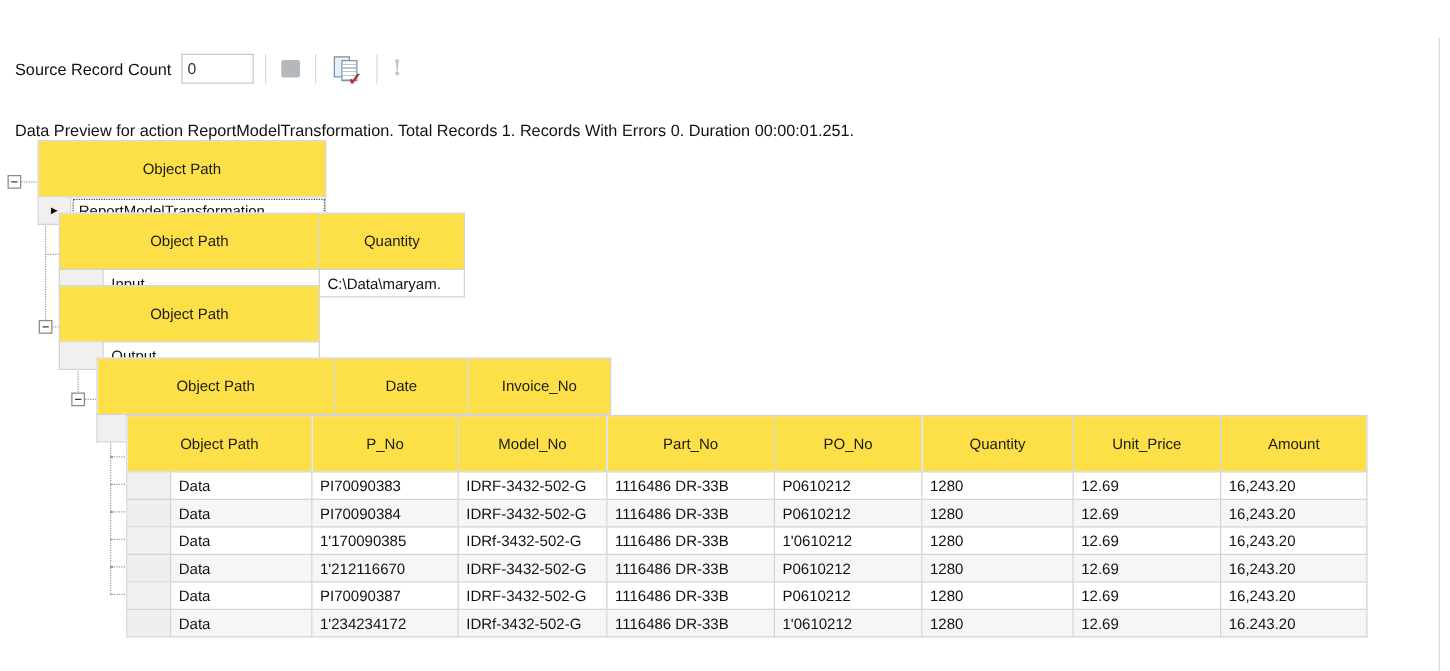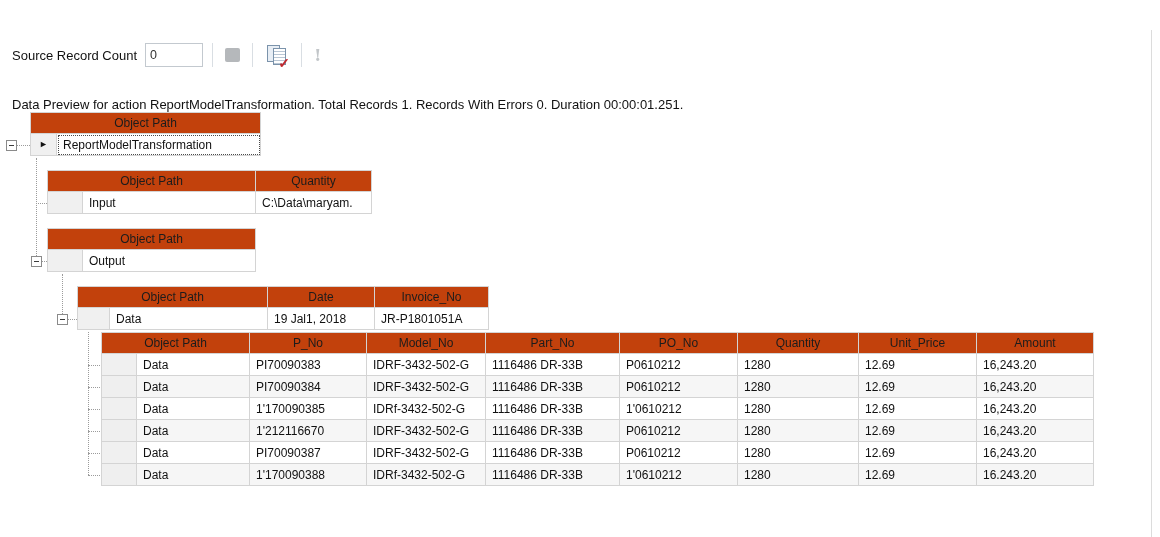--- a/index.html
+++ b/index.html
@@ -24,21 +24,21 @@
   .clip .sheet-back{position:absolute;left:2px;top:0;width:11px;height:15px;border:1px solid #7b93ab;background:#e8eef5;}
   .clip .sheet-front{position:absolute;left:8px;top:3px;width:11px;height:15px;border:1px solid #7b93ab;background:#ffffff;
     background-image:repeating-linear-gradient(#ffffff 0 2px,#b9c6d4 2px 3px);}
   .clip .check{position:absolute;right:-1px;bottom:-4px;color:#c1272d;font-weight:bold;font-size:14px;line-height:1;}
   .excl{font-size:17px;font-weight:bold;color:#c2c6c9;line-height:1;font-family:"DejaVu Serif",serif;}
   
   .statusline{position:absolute;left:12px;top:84px;font-size:13px;color:#111;white-space:nowrap;margin-top:13px;}
   
   .grid{position:absolute;border-collapse:collapse;table-layout:fixed;font-size:12px;color:#111;background:#fff;}
   .grid th,.grid td{border:1px solid #d4d4d4;overflow:hidden;white-space:nowrap;box-sizing:content-box;}
-  .grid th{background:#c2410c;font-weight:normal;text-align:center;height:20px;padding:0 2px;color:#1c1c1c;}
+  .grid th{background:#fde047;font-weight:normal;text-align:center;height:20px;padding:12px 2px;color:#1c1c1c;}
   .grid td{background:#fff;height:21px;padding:0 2px 0 6px;}
   .grid td.selcell{background:#f0f0f0;padding:0;}
   .grid tr.alt td{background:#f6f6f6;}
   .grid tr.alt td.selcell{background:#efefef;}
   .grid td.focus{outline:1px dotted #4a4a4a;outline-offset:-2px;}
   .ptr{display:block;text-align:center;font-size:9px;line-height:21px;color:#111;}
   
   .expander{position:absolute;width:11px;height:11px;background:#fff;border:1px solid #8a8a8a;box-sizing:border-box;}
   .expander::before{content:"";position:absolute;left:2px;right:2px;top:4px;height:1px;background:#3c3c3c;}
   .dotv{position:absolute;width:0;border-left:1px dotted #9b9b9b;}
@@ -250,21 +250,21 @@
         <td>IDRF-3432-502-G</td>
         <td>1116486 DR-33B</td>
         <td>P0610212</td>
         <td>1280</td>
         <td>12.69</td>
         <td>16,243.20</td>
       </tr>
       <tr class="alt">
         <td class="selcell"></td>
         <td>Data</td>
-        <td>1'170090388</td>
+        <td>1'234234172</td>
         <td>IDRf-3432-502-G</td>
         <td>1116486 DR-33B</td>
         <td>1'0610212</td>
         <td>1280</td>
         <td>12.69</td>
         <td>16.243.20</td>
       </tr>
     </tbody>
   </table>
 

